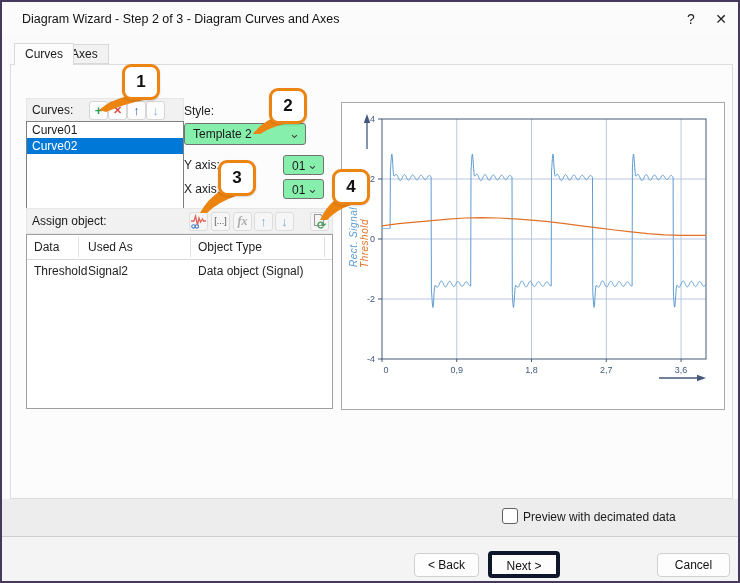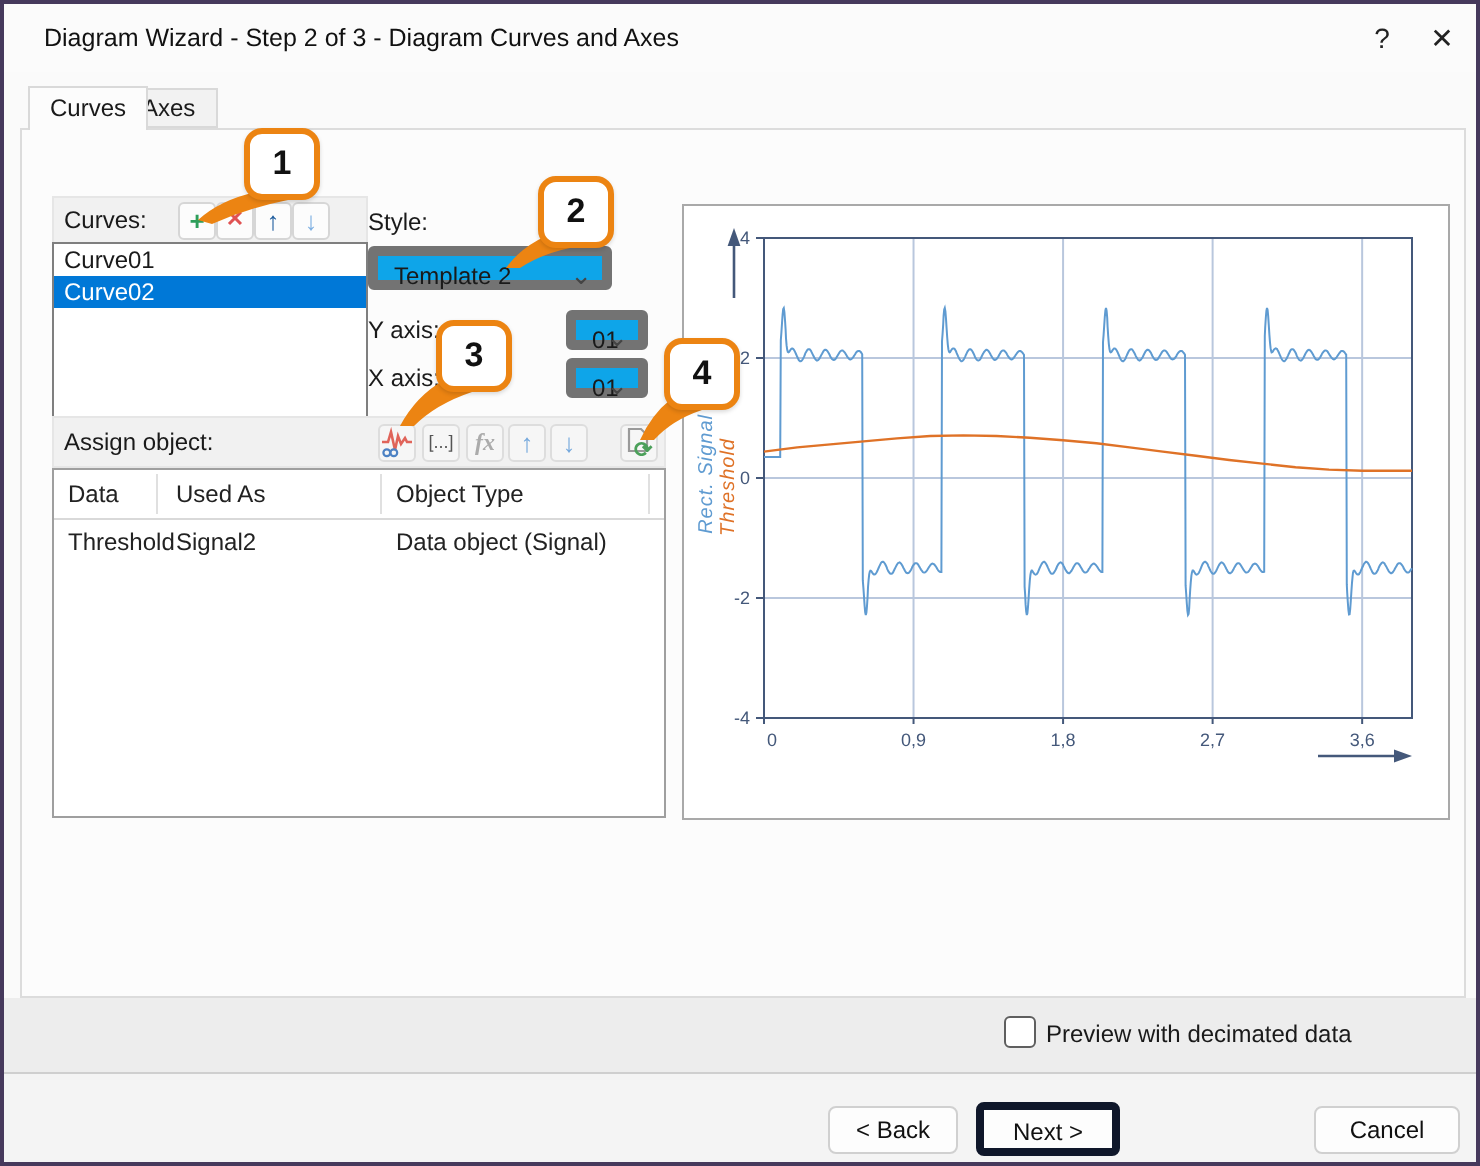--- a/index.html
+++ b/index.html
@@ -25,21 +25,21 @@
   .bar-label { font-size:12px; color:#1a1a1a; }
 
   .tool-btn { width:19px; height:19px; background:#fcfcfc; border:1px solid #d6d6d6; border-radius:3px;
               text-align:center; line-height:17px; font-size:13px; font-weight:bold; cursor:default; }
   .tool-btn.flat { background:#f6f6f6; border-color:#dddddd; }
 
   .listbox { background:#fff; border:1px solid #7f7f7f; overflow:hidden; }
   .list-item { height:16px; line-height:16px; padding-left:5px; font-size:12px; }
   .list-item.selected { background:#0078d7; color:#fff; }
 
-  .dropdown { background:#0ea5e9; border:5px solid #737373; border-radius:3px; font-size:12px; }
+  .dropdown { background:#86efac; border:1px solid #737373; border-radius:3px; font-size:12px; }
   .dd-value { position:absolute; left:8px; top:0; line-height:20px; }
   .dd-chevron { position:absolute; right:5px; top:0; line-height:18px; font-size:13px; color:#444; }
 
   .field-label { font-size:12px; color:#1a1a1a; }
 
   .table { background:#fff; border:1px solid #9f9f9f; }
   .th { font-size:12px; color:#222; top:5px; }
   .td { font-size:12px; color:#222; }
   .vsep { width:1px; background:#e0e0e0; top:2px; height:20px; }
   .hline { height:1px; background:#d9d9d9; left:0; width:100%; }

